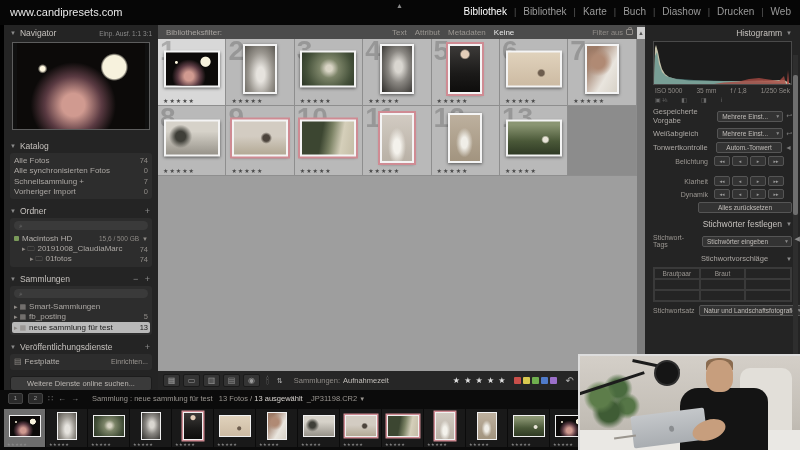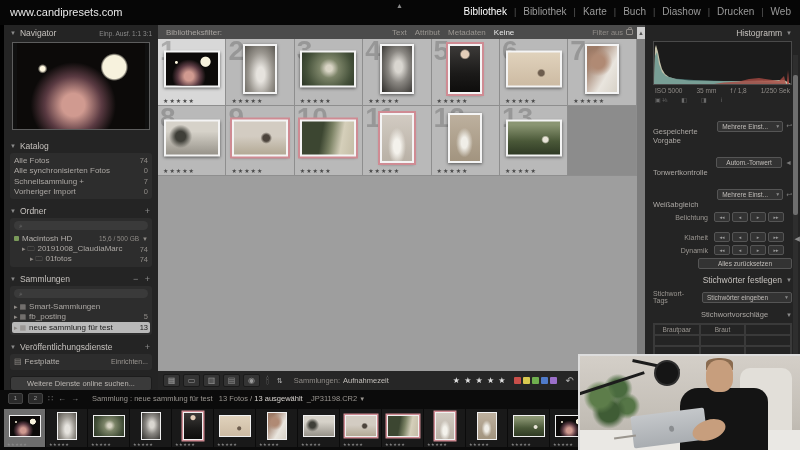--- a/index.html
+++ b/index.html
@@ -108,21 +108,21 @@
   
   .rpanel{position:absolute;left:645px;top:25px;width:155px;height:365px;background:#242424;
           font-size:8px;color:#aba7a3;}
   .rhead{display:flex;justify-content:flex-end;align-items:center;gap:4px;padding:3px 8px 2px 8px;
          color:#c6c2be;font-size:8.5px;}
   .rhead .tri{color:#8a8a8a;font-size:6px;}
   .histbox{margin:1px 8px;height:42px;background:#1b1b1b;border:1px solid #4a4a4a;}
   .histstats{display:flex;justify-content:space-between;margin:2px 10px;color:#8f8b87;font-size:6.5px;}
   .histicons{display:flex;gap:14px;margin:2px 10px 0 10px;color:#6a6a6a;font-size:6px;}
   .adrow{display:flex;align-items:center;margin:3px 8px;}
-  .adlbl{color:#aba7a3;font-size:7.5px;margin-top:20px;}
+  .adlbl{color:#aba7a3;font-size:7.5px;}
   .adbtn{margin-left:auto;background:#333;border:1px solid #555;border-radius:2px;color:#c2beba;
          font-size:6.5px;padding:1px 4px;min-width:56px;text-align:left;position:relative;}
   .adbtn .dd{position:absolute;right:2px;top:1px;font-size:5px;color:#8a8a8a;}
   .adreset{color:#7a7a7a;font-size:7px;margin-left:3px;}
   .steprow{display:flex;align-items:center;justify-content:flex-end;gap:2px;margin:3px 16px 3px 8px;}
   .steplbl{color:#9a9691;font-size:7px;margin-right:4px;}
   .stepbtn{width:14px;height:8px;background:#333;border:1px solid #555;border-radius:2px;color:#9a9a9a;
            font-size:5px;line-height:8px;text-align:center;}
   .kwrow{display:flex;align-items:center;margin:3px 8px;gap:4px;}
   .kwlbl{color:#9a9691;font-size:7px;}
@@ -474,28 +474,28 @@
       <span>◨</span>
       <span>ℹ</span>
     </div>
 
     <div class="adrow">
       <span class="adlbl">Gespeicherte Vorgabe</span>
       <span class="adbtn"><span>Mehrere Einst...</span><span class="dd">▼</span></span>
       <span class="adreset">↩</span>
     </div>
     <div class="adrow">
+      <span class="adlbl">Weißabgleich</span>
+      <span class="adbtn"><span>Mehrere Einst...</span><span class="dd">▼</span></span>
+      <span class="adreset">↩</span>
+    </div>
+    <div class="adrow">
       <span class="adlbl">Tonwertkontrolle</span>
       <span class="adbtn" style="text-align:center;"><span>Autom.-Tonwert</span></span>
       <span class="adreset">◄</span>
-    </div>
-    <div class="adrow">
-      <span class="adlbl">Weißabgleich</span>
-      <span class="adbtn"><span>Mehrere Einst...</span><span class="dd">▼</span></span>
-      <span class="adreset">↩</span>
     </div>
     <div>
         <div class="steprow">
           <span class="steplbl">Belichtung</span>
           <span class="stepbtn">◂◂</span>
           <span class="stepbtn">◂</span>
           <span class="stepbtn">▸</span>
           <span class="stepbtn">▸▸</span>
         </div>
         <div class="steprow" style="margin-top: 10px;">

